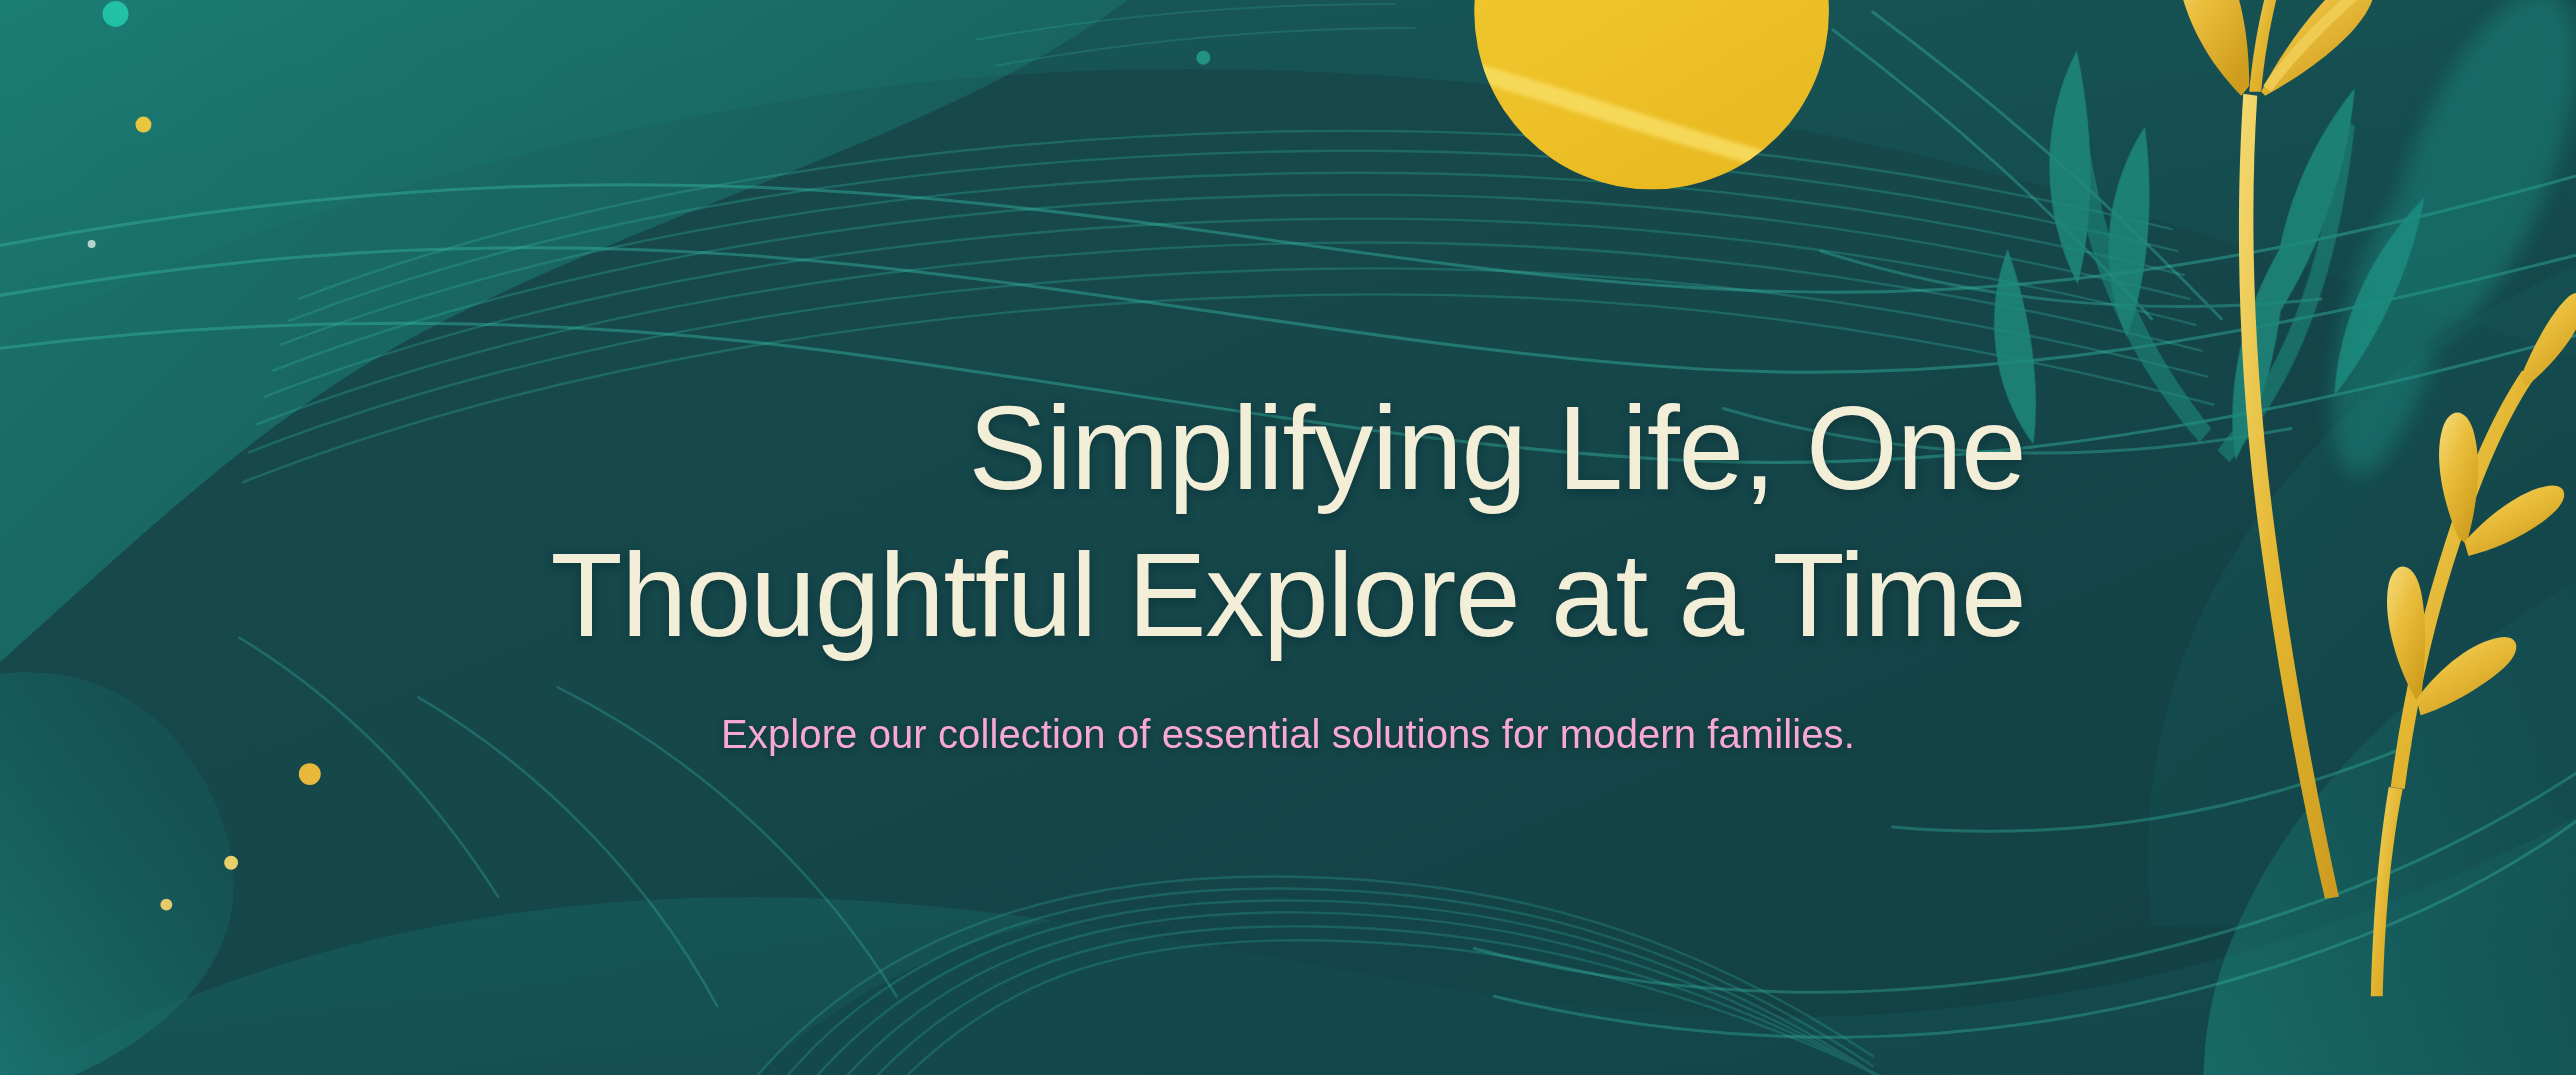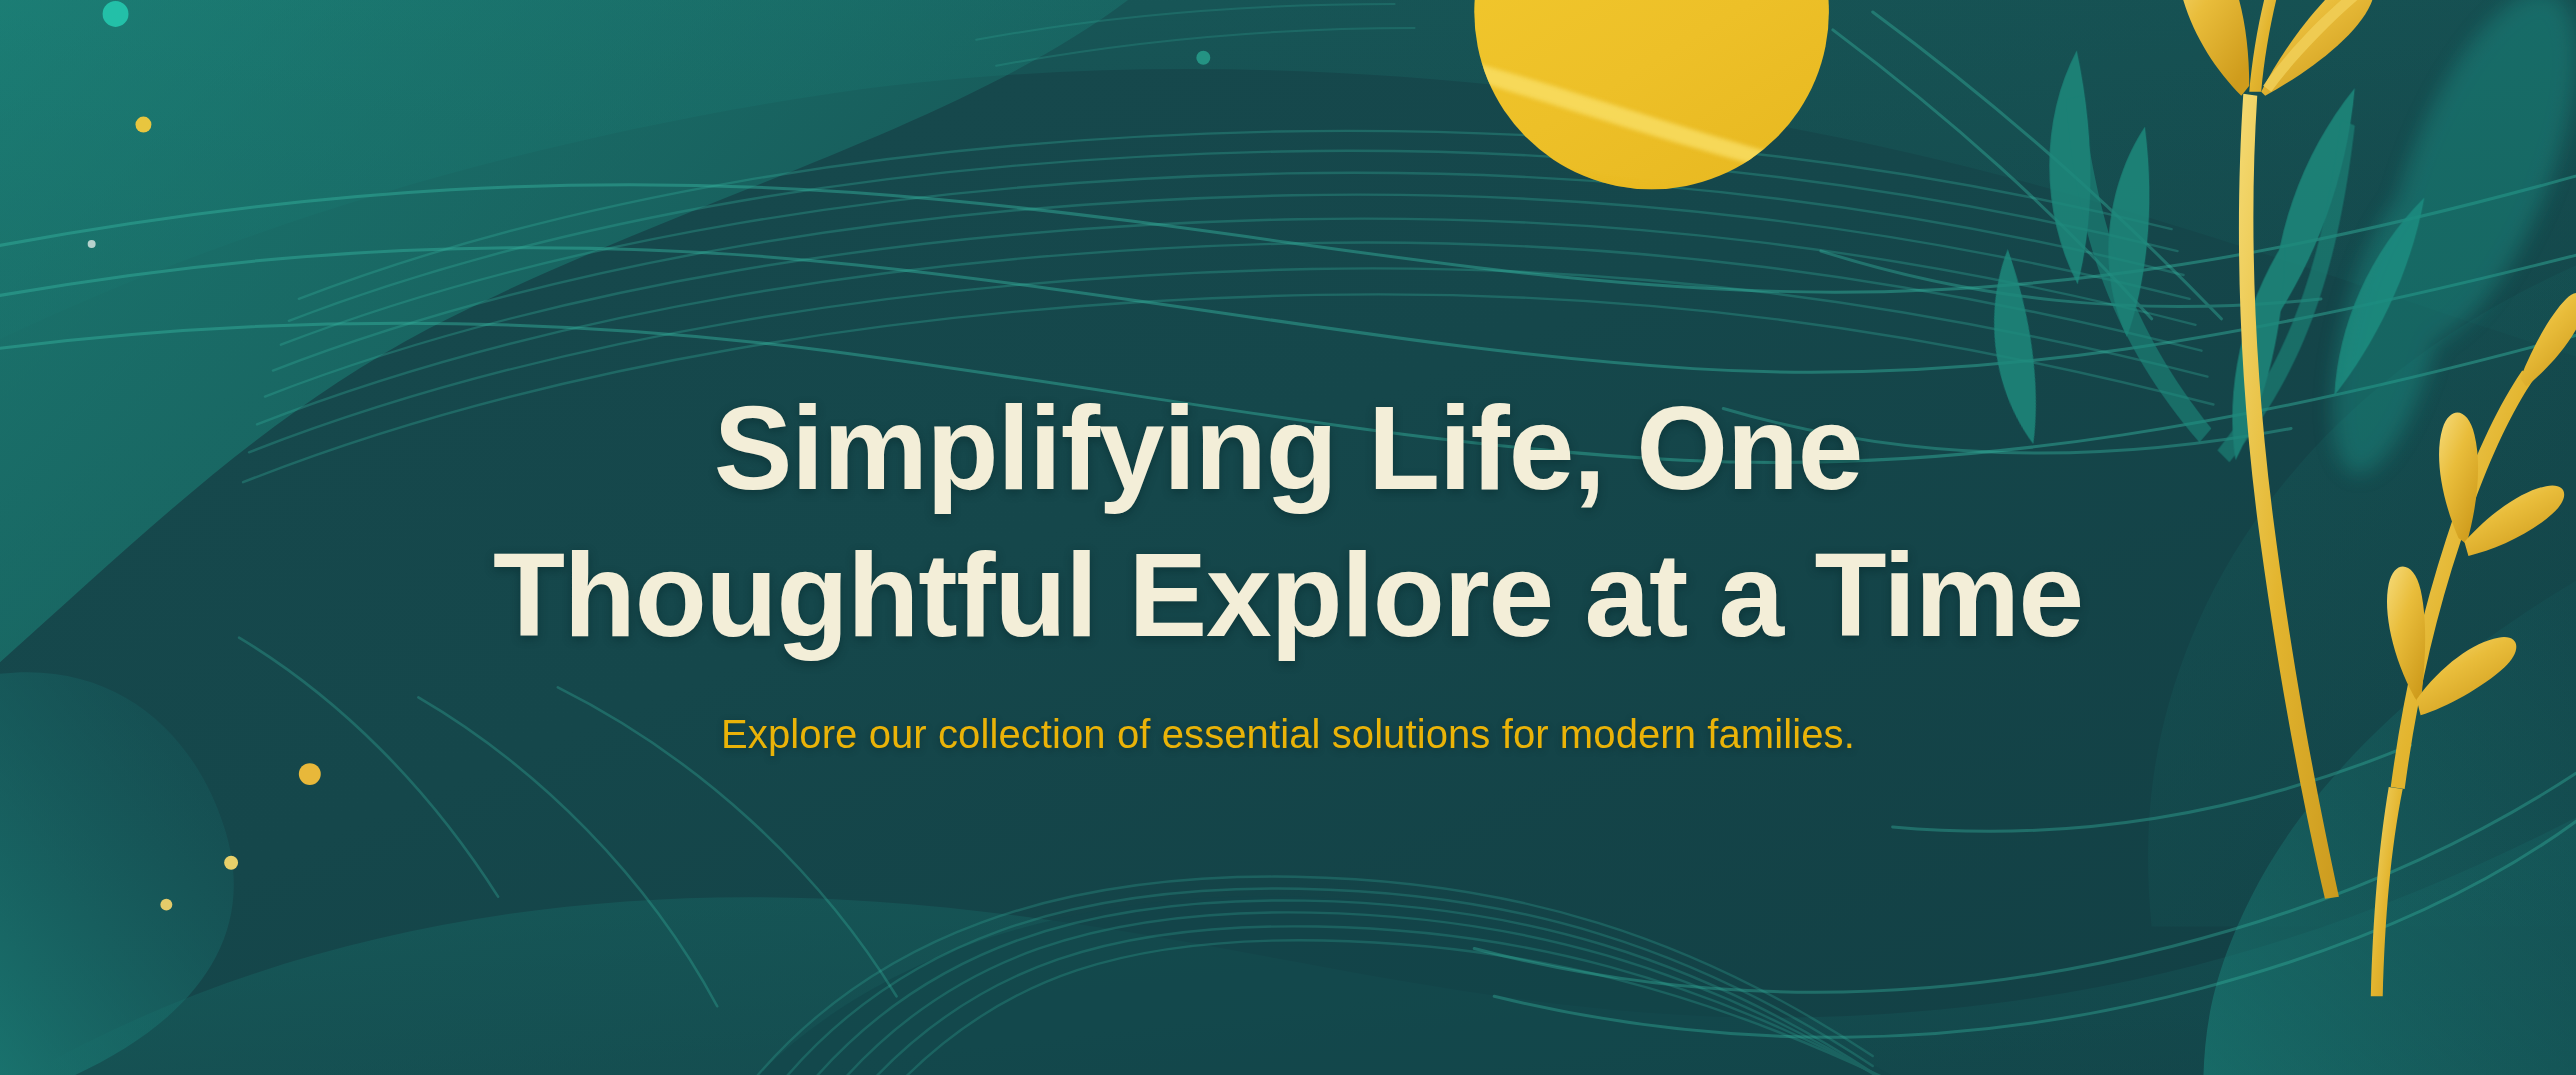--- a/index.html
+++ b/index.html
@@ -25,35 +25,35 @@
     inset: 0;
     display: flex;
     flex-direction: column;
     align-items: center;
     justify-content: center;
     z-index: 5;
     pointer-events: none;
   }
   .headline {
     margin: 0;
-    text-align: center;
+    text-align: right;
     color: #f3eed8;
     font-family: "Liberation Sans", sans-serif;
-    font-weight: 700;
+    font-weight: 400;
     font-size: 118px;
     line-height: 1.24;
     letter-spacing: -1.2px;
     text-shadow: 0 3px 10px rgba(5, 35, 38, 0.45);
     max-width: 1972px;
   }
   .headline .ln { display: block; }
   .subtitle {
     margin: 44px 0 0 0;
     text-align: center;
-    color: #eab308;
+    color: #f9a8d4;
     font-family: "Liberation Sans", sans-serif;
     font-weight: 400;
     font-size: 40px;
     letter-spacing: 0.1px;
     text-shadow: 0 2px 7px rgba(5, 35, 38, 0.4);
   }
   
   .content-inner {
     transform: translateY(28px);
     display: flex;

